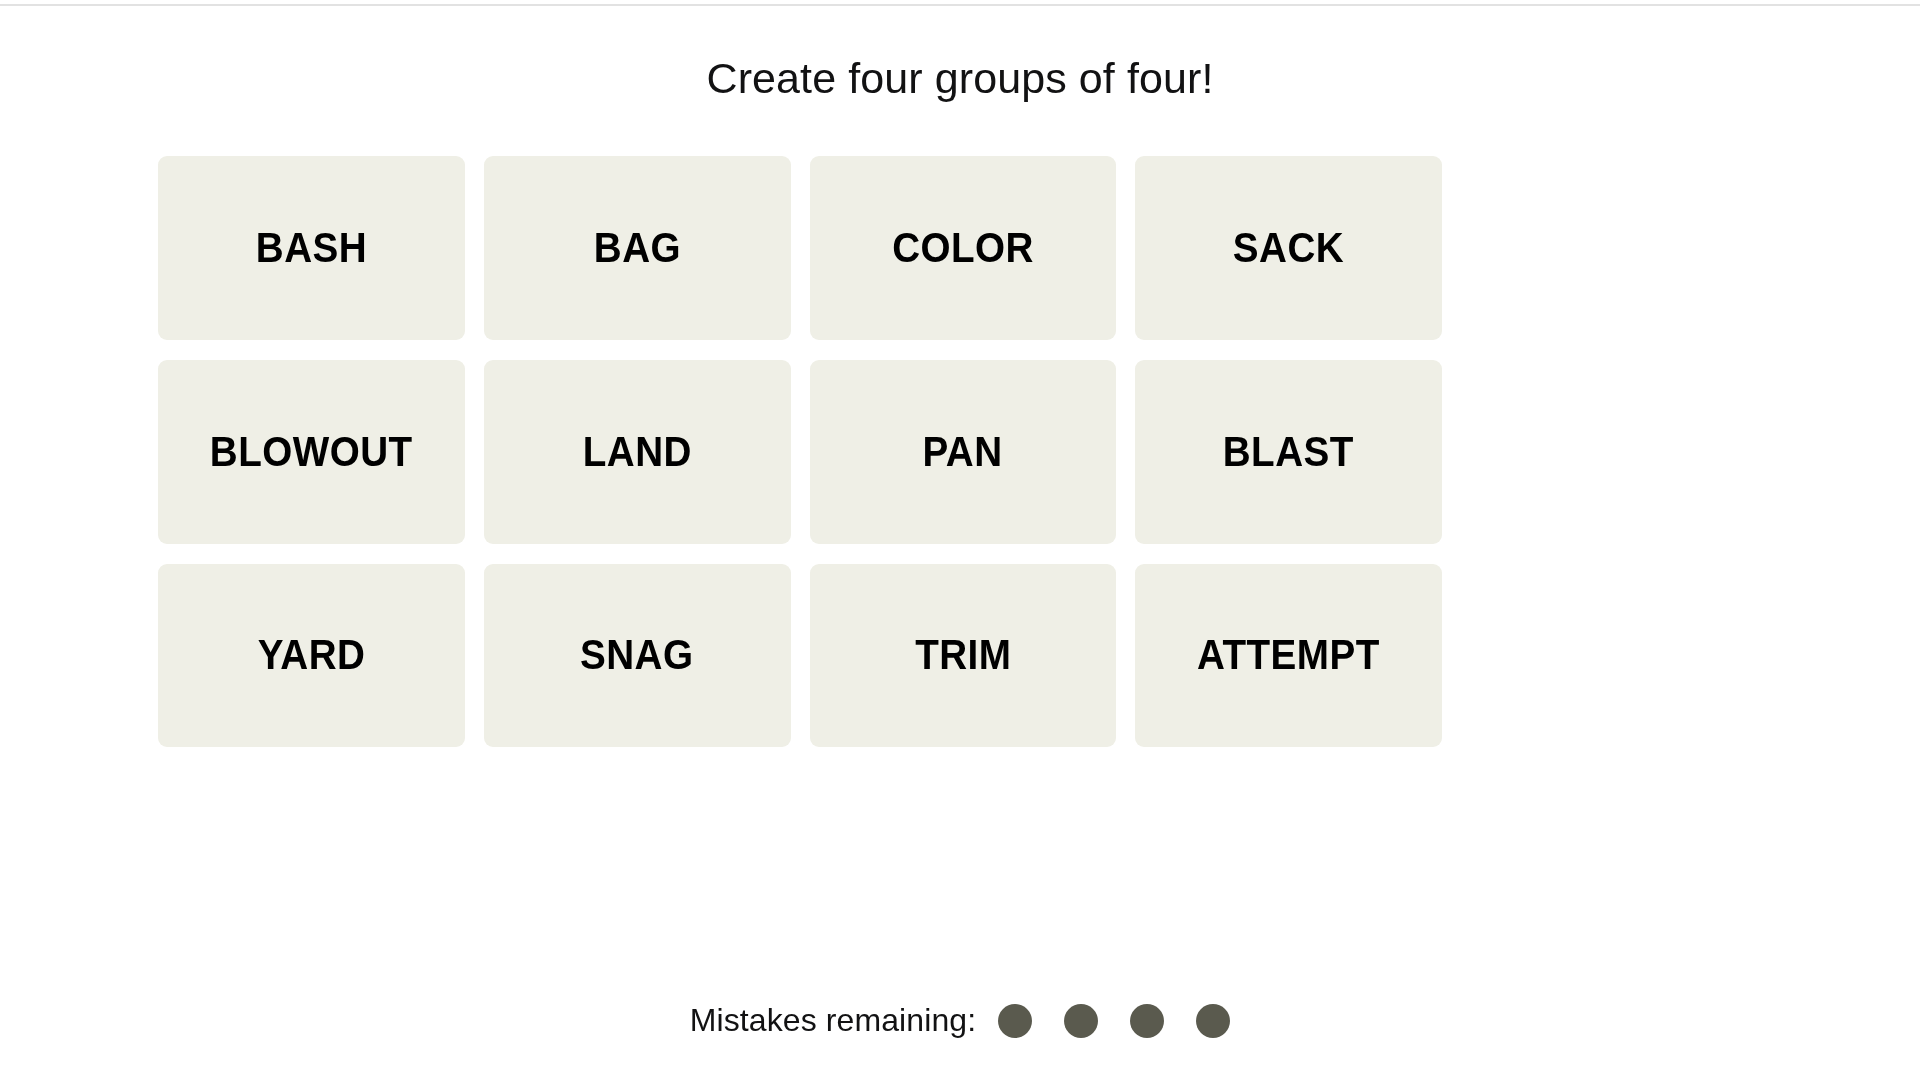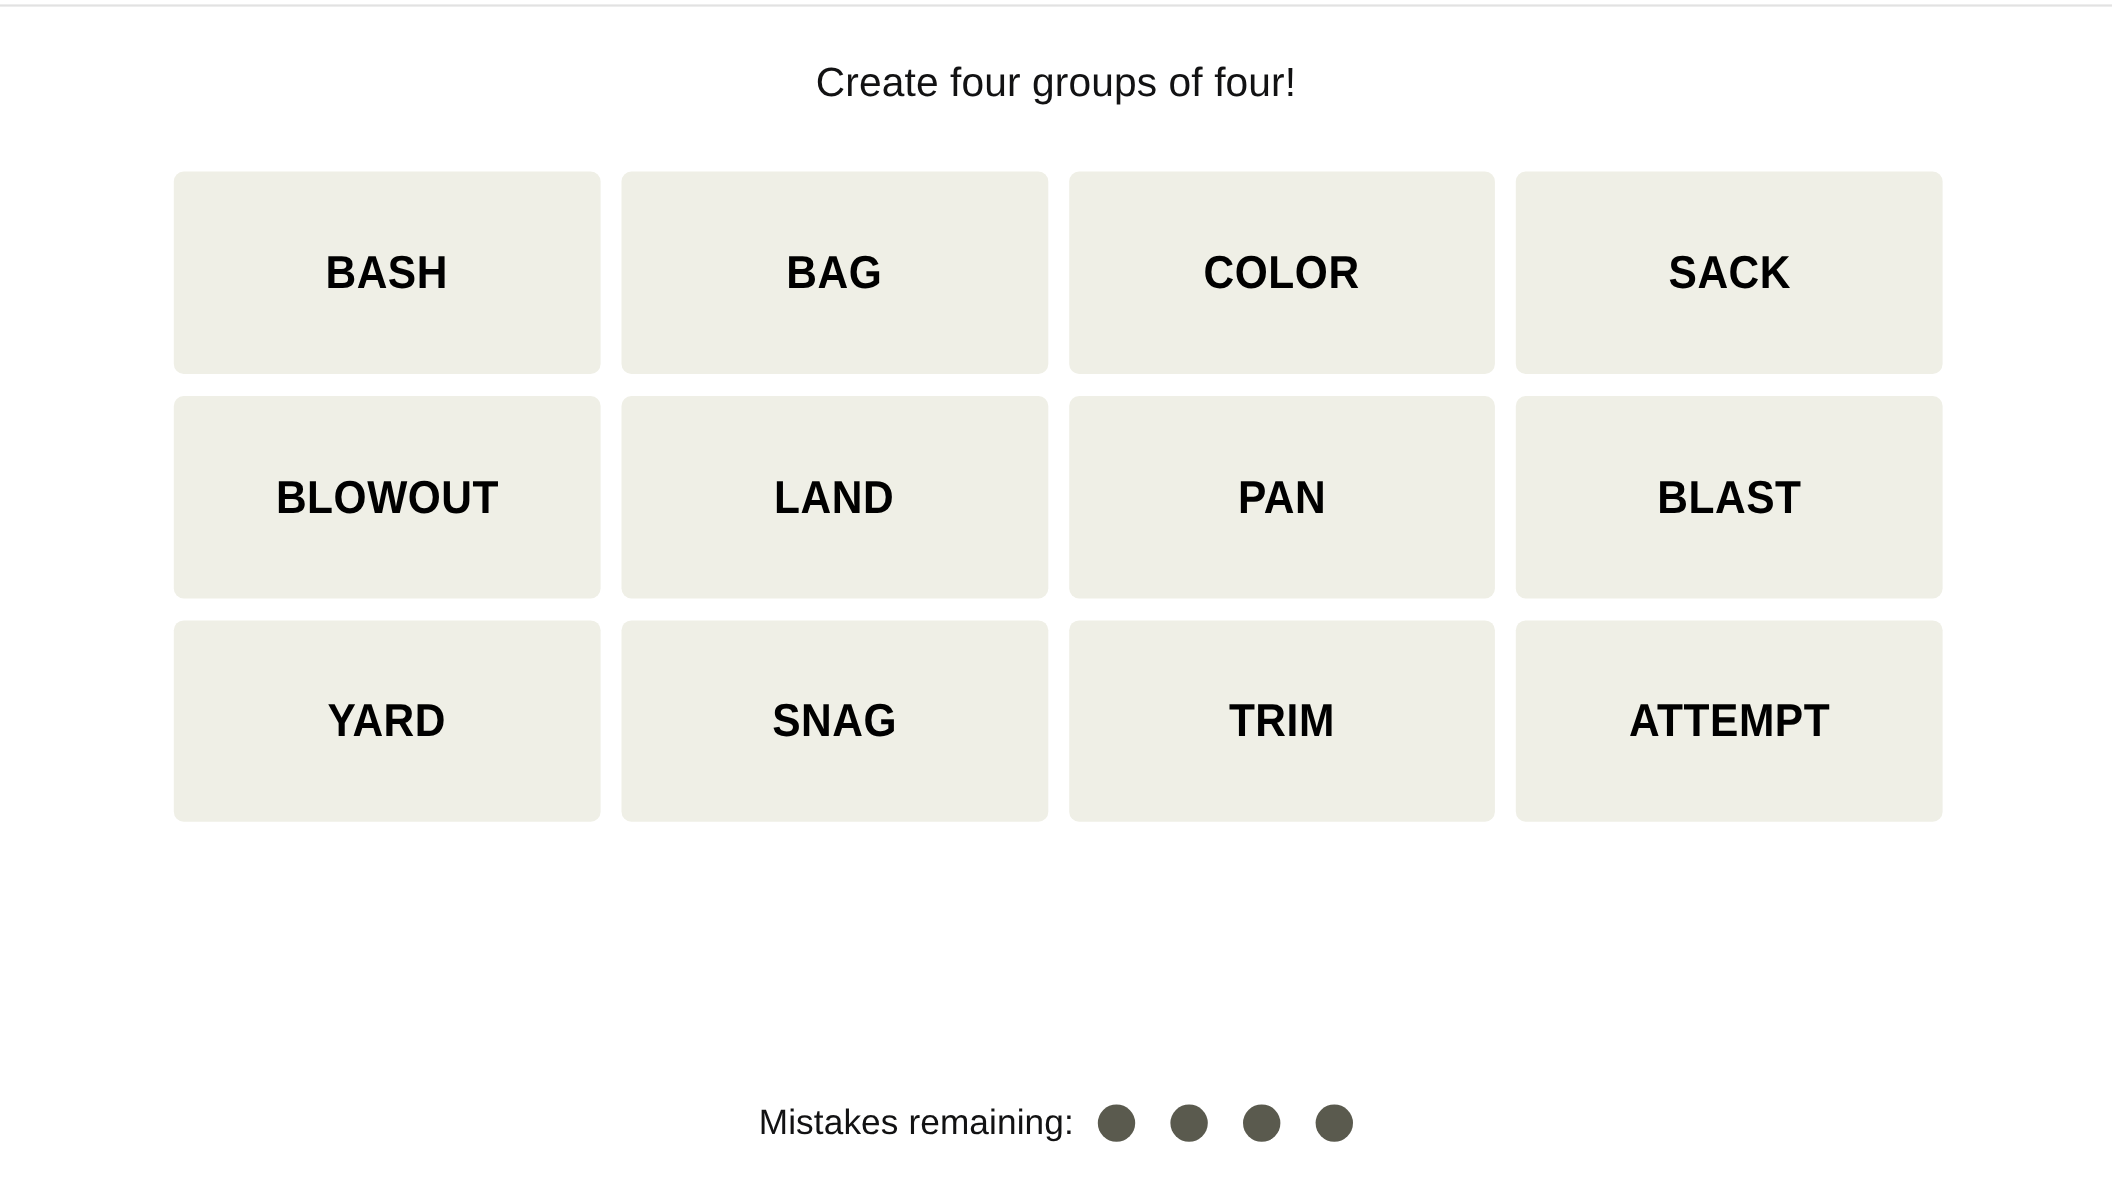--- a/index.html
+++ b/index.html
@@ -29,32 +29,32 @@
     background: #e2e2e2;
   }
 
   #puzzle-title {
     position: absolute;
     top: 54px;
     left: 0;
     width: 1920px;
     text-align: center;
     font-family: "Liberation Sans", sans-serif;
-    font-size: 37px;
+    font-size: 43px;
     font-weight: 400;
     color: #121213;
     letter-spacing: 0.1px;
     white-space: nowrap;
   }
 
   #tile-grid {
     position: absolute;
     left: 158px;
     top: 156px;
-    width: 1608px;
+    width: 1284px;
     height: 795px;
     display: grid;
     grid-template-columns: repeat(4, 1fr);
     grid-template-rows: repeat(4, 1fr);
     column-gap: 19px;
     row-gap: 20px;
   }
 
   .tile {
     background: #efefe6;

